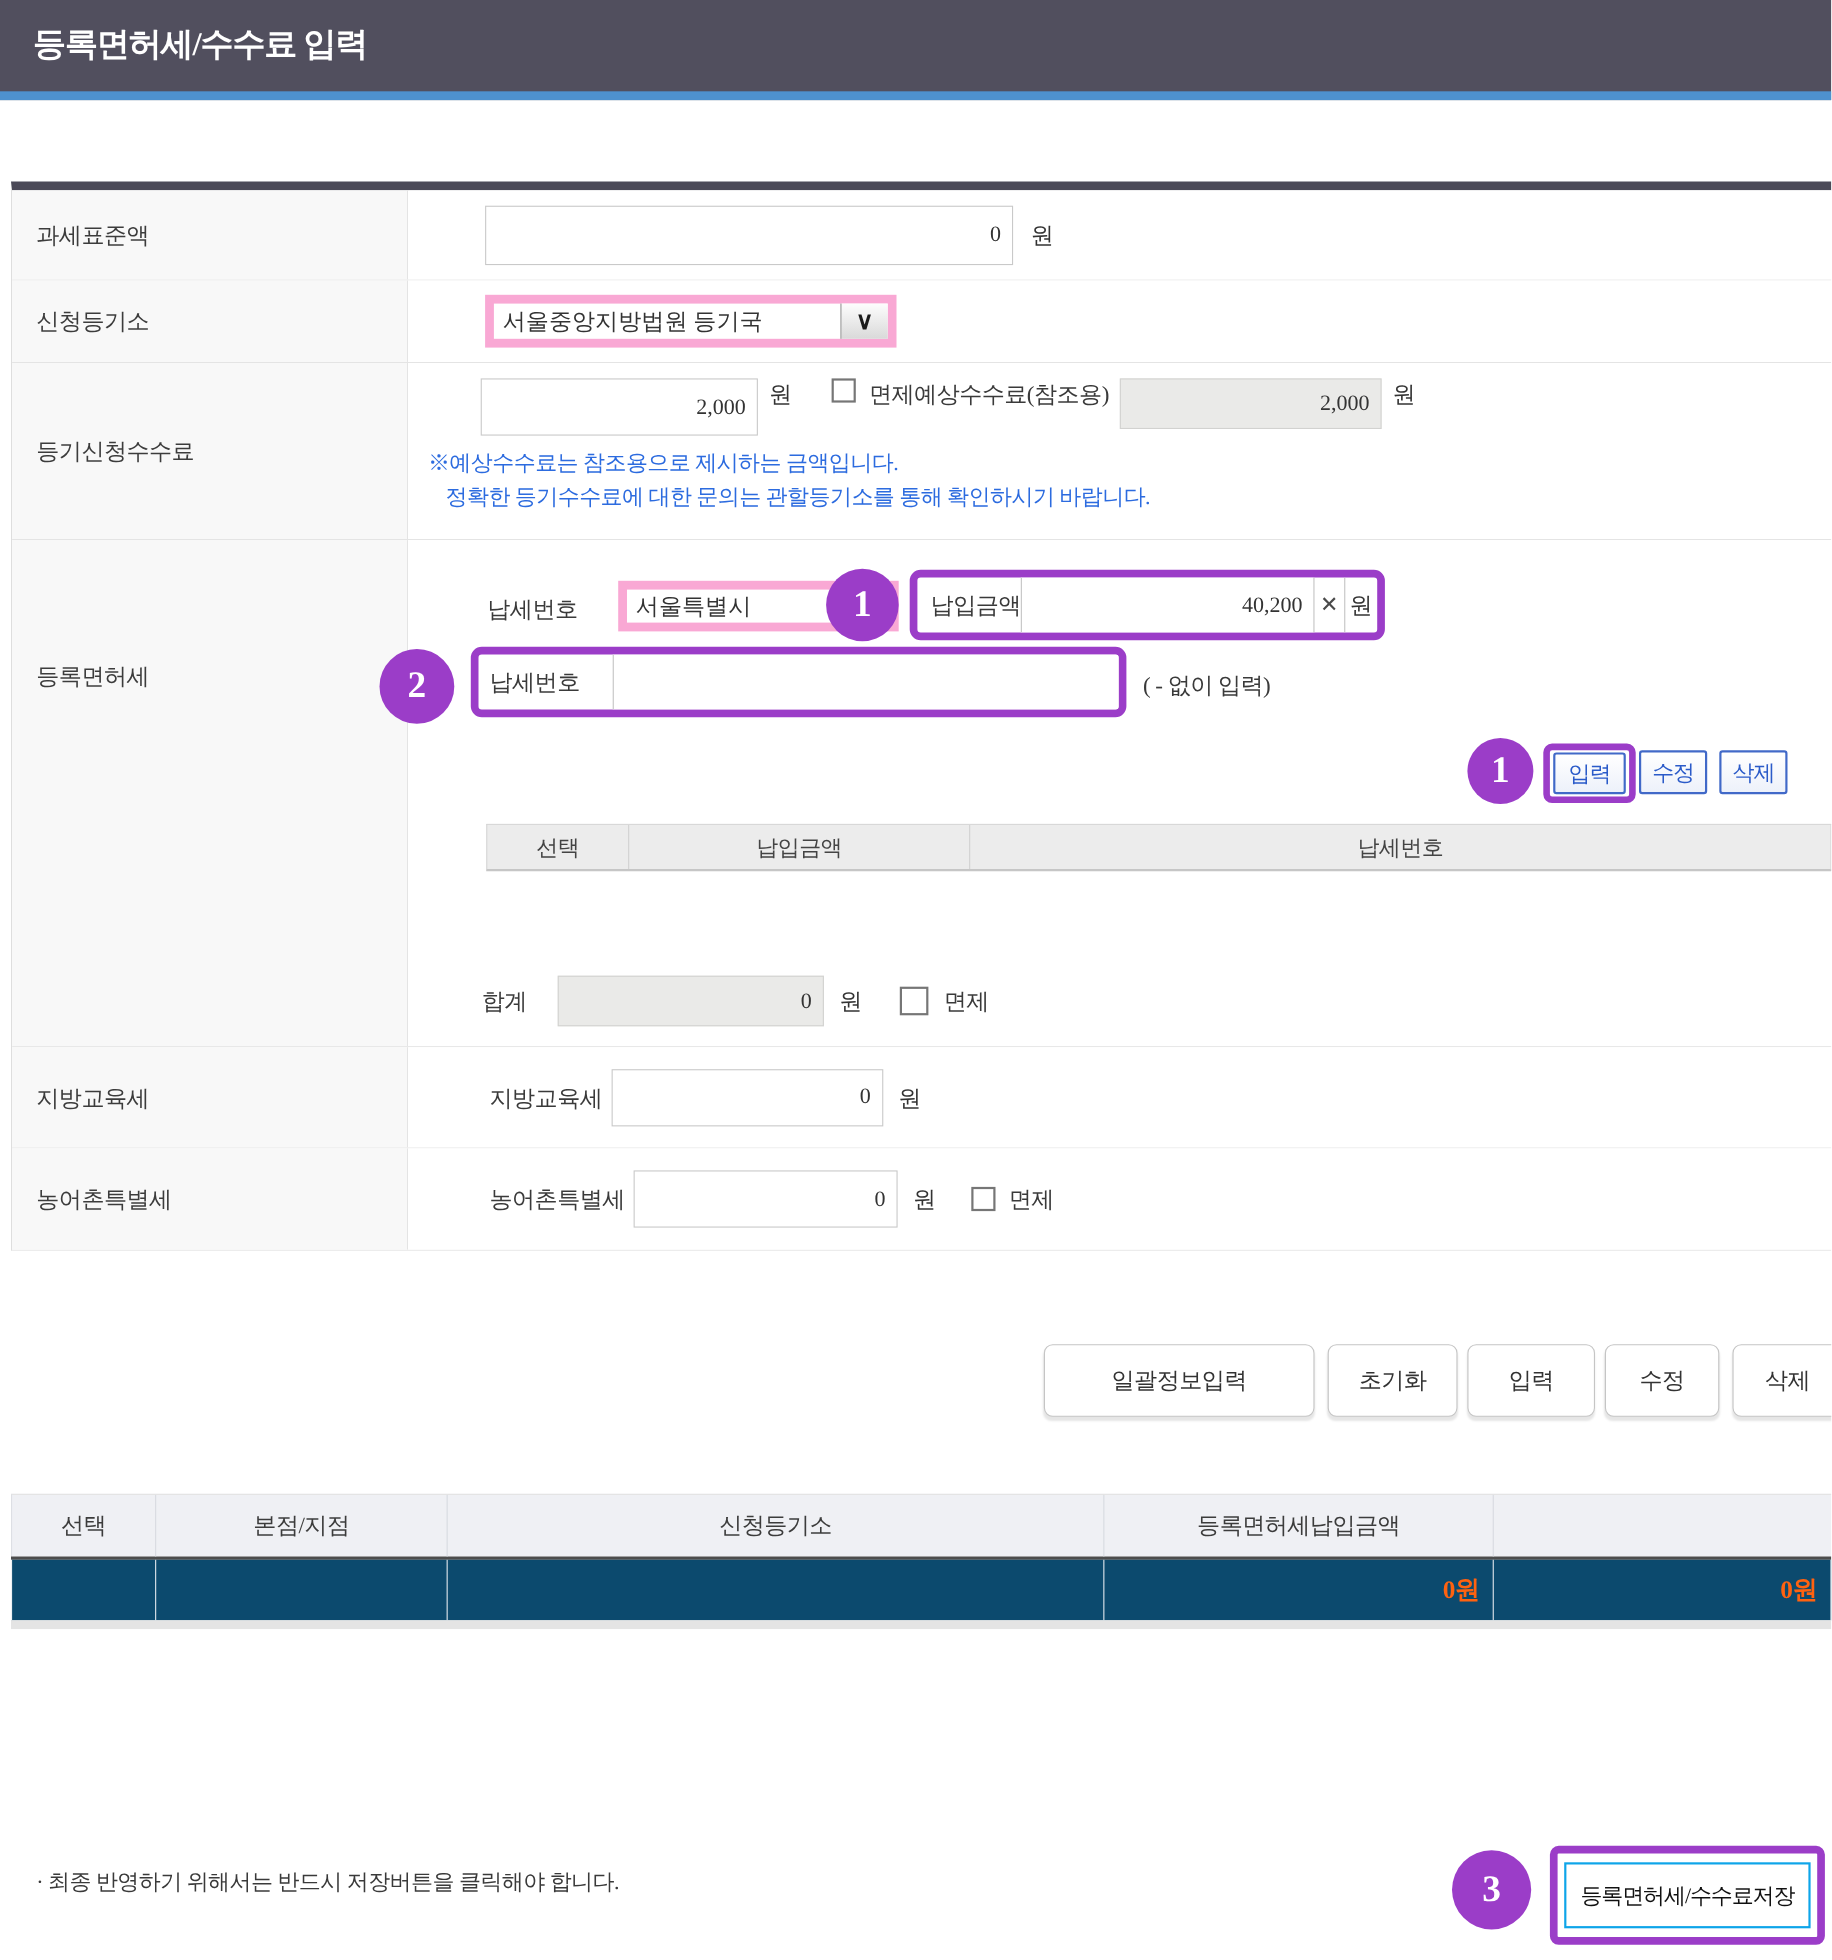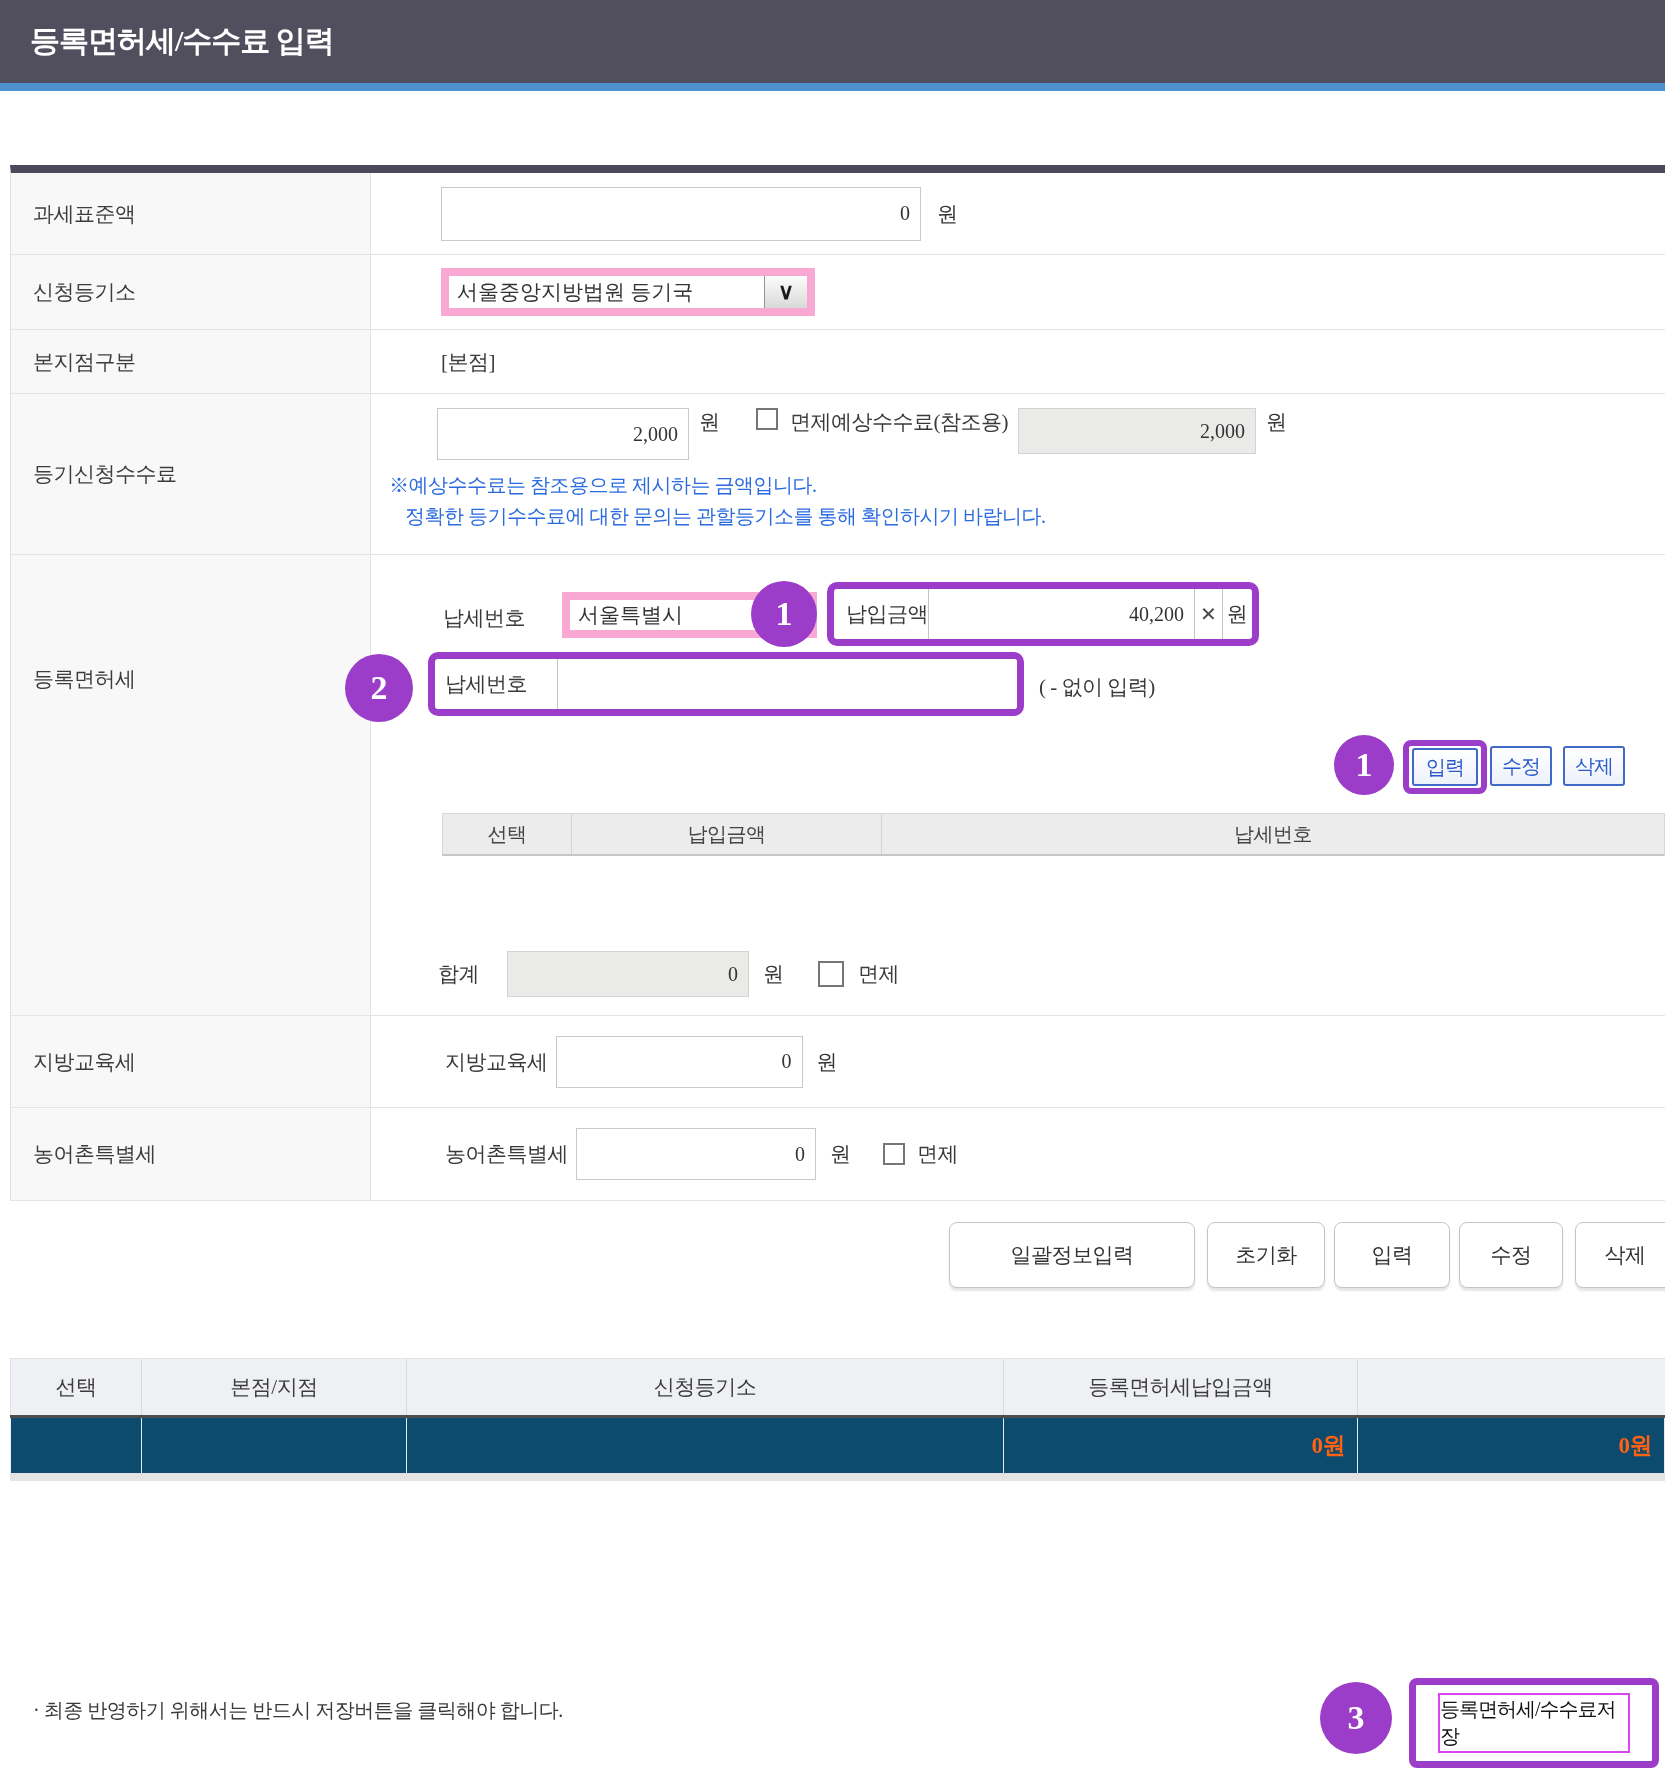--- a/index.html
+++ b/index.html
@@ -75,21 +75,21 @@
   .sbody .scell{border-right:1px solid #E3E8EE}
   .sbody .orange{color:#FF6210;font-weight:bold;font-size:23px;justify-content:flex-end;
       padding-right:12px}
   .sfoot{height:8px;background:#E4E4E4}
 
   
   .fnote{position:absolute;left:33px;top:1697px;font-size:20px;color:#3A3A3A;letter-spacing:-0.5px}
   .save-box{position:absolute;left:1409px;top:1678px;width:250px;height:90px;
       border:7px solid #9B3DC8;border-radius:8px;background:#fff;box-sizing:border-box;
       display:flex;align-items:center;justify-content:center}
-  .save-btn{width:192px;height:60px;border:2px solid #d946ef;background:#fff;font-size:20px;
+  .save-btn{width:224px;height:60px;border:2px solid #0ea5e9;background:#fff;font-size:20px;
       color:#111;display:flex;align-items:center;justify-content:center;letter-spacing:-1px;
       box-sizing:border-box}
 </style>
 </head>
 <body>
 
 <div id="canvas">
 
   <div class="header">
     <h1 class="title">등록면허세/수수료 입력</h1>
@@ -112,28 +112,20 @@
       <div class="fcontent">
         <div style="display:flex;align-items:center;height:100%;padding-left:70px">
           <div class="sel" style="width:374px;height:48px">
             <span class="stxt">서울중앙지방법원 등기국</span>
             <span class="arr">∨</span>
           </div>
         </div>
       </div>
     </div>
 
-    <div class="frow" style="height:64px">
-      <div class="flabel">본지점구분</div>
-      <div class="fcontent">
-        <div style="display:flex;align-items:center;height:100%;padding-left:70px">
-          <span class="lbl">[본점]</span>
-        </div>
-      </div>
-    </div>
 
     <div class="frow" style="height:161px">
       <div class="flabel">등기신청수수료</div>
       <div class="fcontent">
         <div style="display:flex;align-items:flex-start;padding-left:66px;margin-top:14px;height:52px">
           <input class="tin right" style="width: 252px; height: 52px;" value="2,000">
           <span class="unit" style="margin-left:10px">원</span>
           <span class="cb" style="margin-left:36px"></span>
           <span class="lbl" style="margin-left:12px">면제</span>
           <span class="lbl" style="">예상수수료(참조용)</span>

